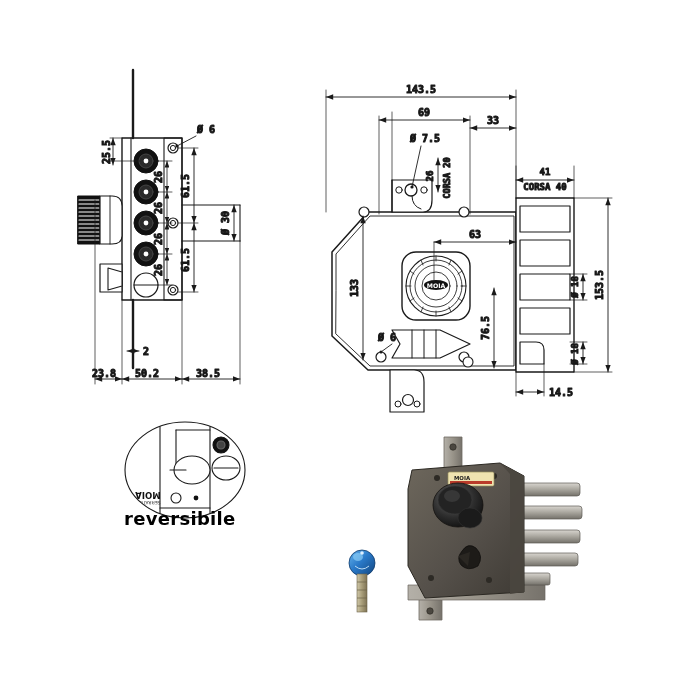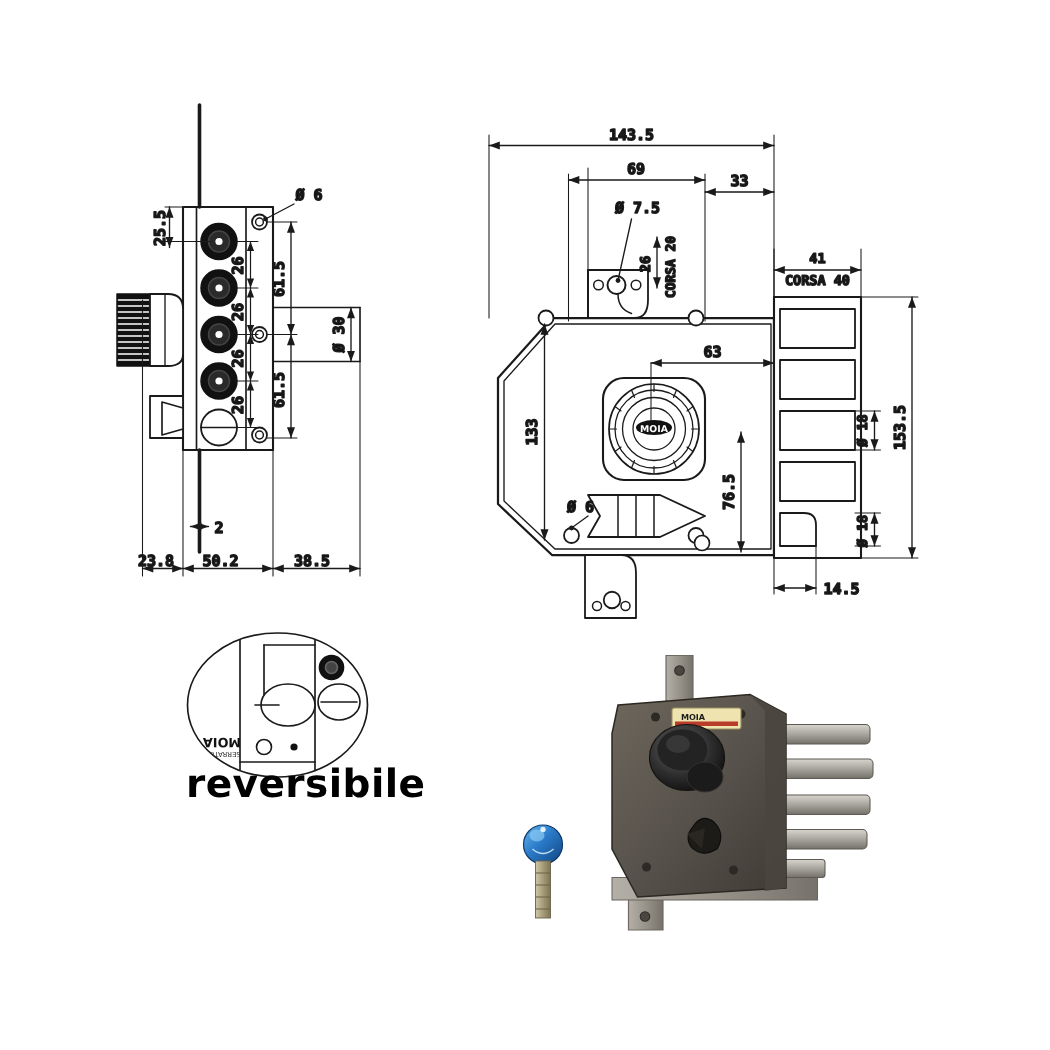--- a/index.html
+++ b/index.html
@@ -2,21 +2,21 @@
 <html><head>
 <meta charset="utf-8">
 <style>
   html,body{margin:0;padding:0;background:#ffffff;}
   body{width:700px;height:700px;position:relative;overflow:hidden;
        font-family:"DejaVu Sans",sans-serif;color:#111;}
   .sheet{position:absolute;left:0;top:0;width:700px;height:700px;}
   svg{display:block;}
   .dimtxt{font-family:"DejaVu Sans Mono",monospace;font-weight:bold;fill:#111;}
   .revlabel{position:absolute;font-family:"DejaVu Sans",sans-serif;
-            font-weight:bold;font-size:26px;letter-spacing:.3px;color:#000;}
+            font-weight:bold;font-size:18px;letter-spacing:.3px;color:#000;}
 </style>
 </head>
 <body>
 
 <div class="sheet">
 <svg width="700" height="700" viewBox="0 0 700 700">
   <defs>
     <marker id="ah" markerWidth="9" markerHeight="9" refX="8" refY="3" orient="auto">
       <path d="M0,0 L8,3 L0,6 z" fill="#1a1a1a"></path>
     </marker>

